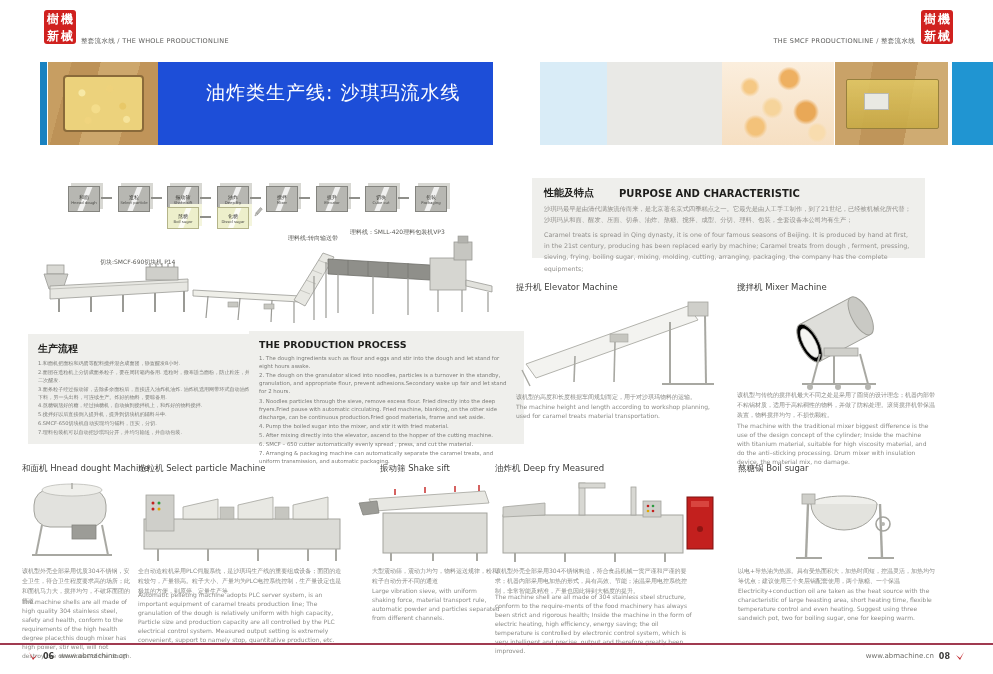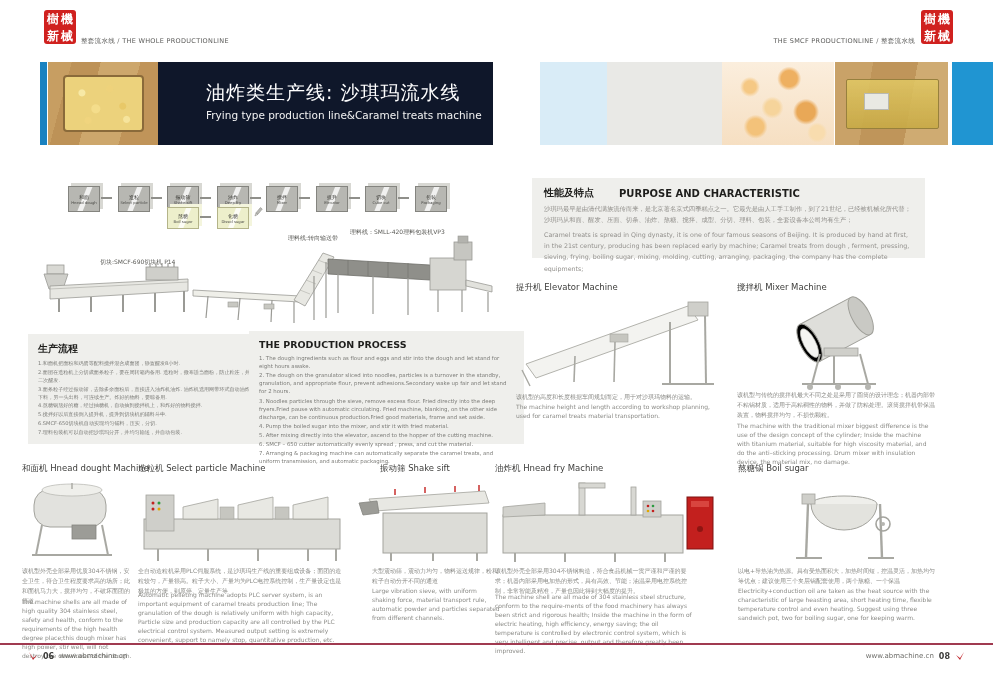--- a/index.html
+++ b/index.html
@@ -96,24 +96,23 @@
       <span>新</span>
       <span>械</span>
   </div>
 
   <div class="banner-block" style="left:40px;width:7px;background:#1a82c0;"></div>
 
   <div class="banner-block photo-wood" style="left:48px;width:110px;">
     <div class="sachima-blk"></div>
   </div>
 
-  <div class="banner-block" style="left:158px;width:335px;background:#0f172a;padding:0;">
+  <div class="banner-block" style="left:158px;width:335px;background:#1d4ed8;padding:0;">
     <div style="padding:18px 0 0 48px;">
       <div class="banner-title-zh">油炸类生产线: 沙琪玛流水线</div>
-      <div class="banner-title-en">Frying type production line&amp;Caramel treats machine</div>
     </div>
   </div>
 
   <div class="banner-block" style="left:540px;width:67px;background:#d9ecf7;"></div>
   <div class="banner-block" style="left:607px;width:115px;background:#e9e9e6;"></div>
   <div class="banner-block photo-closeup" style="left:722px;width:112px;"></div>
   <div class="banner-block photo-package" style="left:835px;width:113px;">
     <div class="package-blk">
         <div class="package-label"></div>
       </div>
@@ -361,21 +360,21 @@
       <line x1="100" y1="15" x2="100" y2="9" stroke="#c3201e" stroke-width="1.4"></line>
       <line x1="124" y1="14" x2="124" y2="8" stroke="#c3201e" stroke-width="1.4"></line>
       <line x1="36" y1="76" x2="36" y2="84" stroke="#a8a8a2" stroke-width="2"></line>
       <line x1="122" y1="76" x2="122" y2="84" stroke="#a8a8a2" stroke-width="2"></line>
       <line x1="78" y1="76" x2="78" y2="84" stroke="#a8a8a2" stroke-width="2"></line>
     </svg>
   </div>
   <div class="m-desc-zh" style="left:372px;top:566px;width:128px;">大型震动筛，震动力均匀，物料运送规律，粉和粒子自动分开不同的通道</div>
   <div class="m-desc-en" style="left:372px;top:586px;width:128px;">Large vibration sieve, with uniform shaking force, material transport rule, automatic powder and particles separated from different channels.</div>
 
-  <div class="m-caption" style="left:495px;top:463px;">油炸机 Hnead fry Machine</div>
+  <div class="m-caption" style="left:495px;top:463px;">油炸机 Deep fry Measured</div>
   <div class="abs" style="left:495px;top:477px;">
     <svg width="222" height="88" viewBox="0 0 222 88">
       <rect x="8" y="38" width="180" height="38" fill="#e0e0db" stroke="#a3a39d" stroke-width="1"></rect>
       <polygon points="8,30 50,26 50,38 8,40" fill="#d2d2cd" stroke="#a3a39d" stroke-width="0.8"></polygon>
       <rect x="84" y="6" width="6" height="32" fill="#d8d8d3" stroke="#a3a39d" stroke-width="0.8"></rect>
       <rect x="84" y="6" width="26" height="5" fill="#d8d8d3" stroke="#a3a39d" stroke-width="0.8"></rect>
       <rect x="136" y="10" width="5" height="28" fill="#d8d8d3" stroke="#a3a39d" stroke-width="0.8"></rect>
       <rect x="148" y="24" width="18" height="16" fill="#cfcfca" stroke="#a3a39d" stroke-width="0.8"></rect>
       <circle cx="153" cy="29" r="1.3" fill="#c3201e"></circle>
         <circle cx="158" cy="29" r="1.3" fill="#2a9b3f"></circle>

